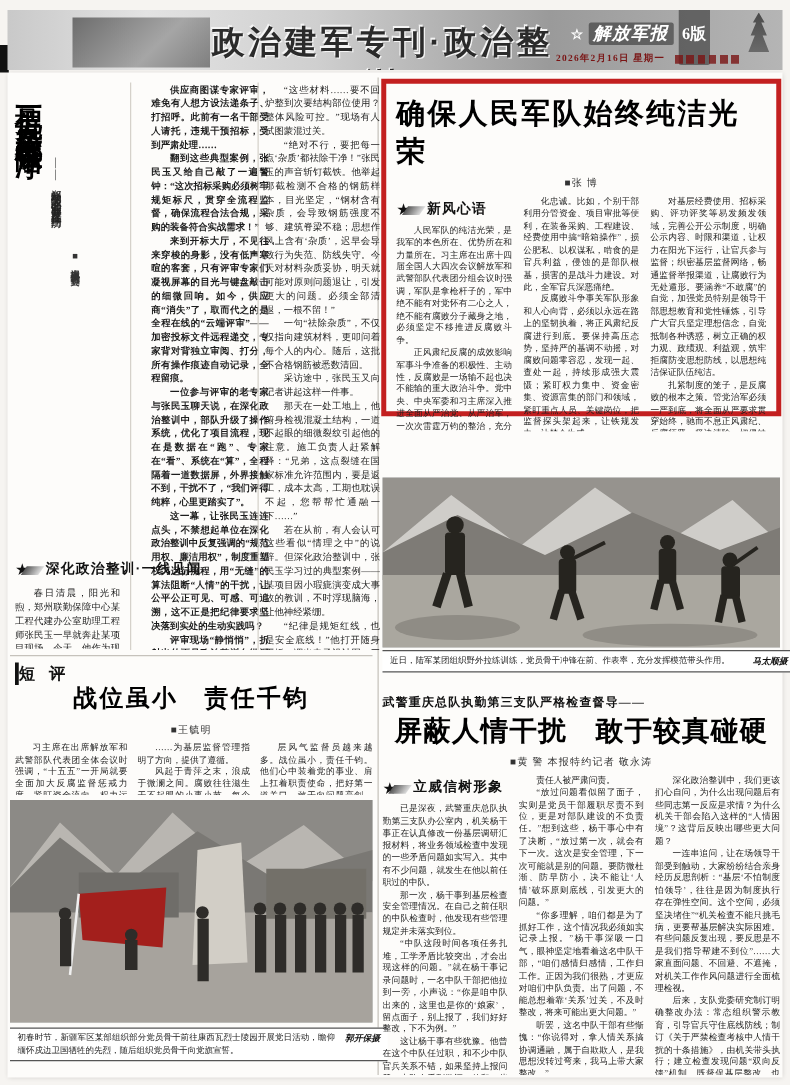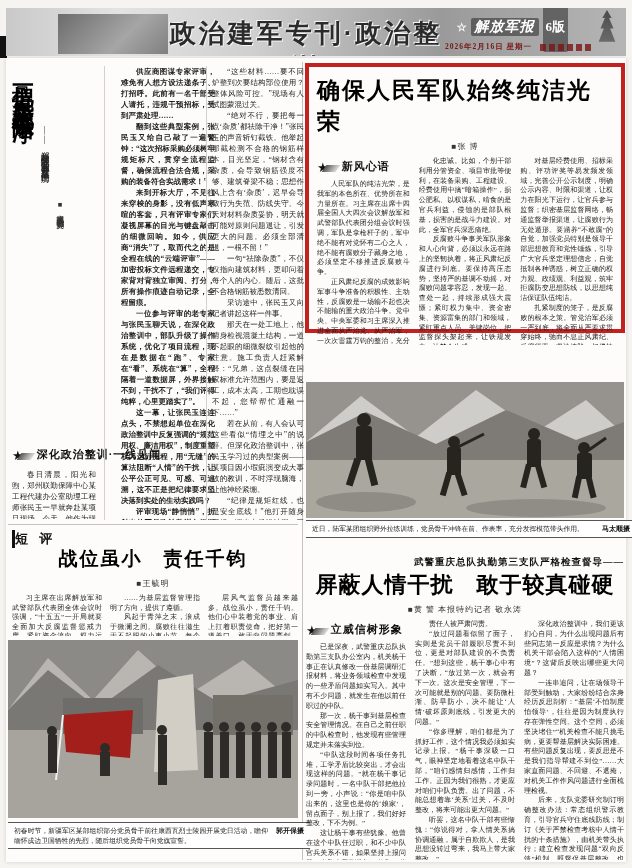--- a/index.html
+++ b/index.html
@@ -47,21 +47,21 @@
   .badge{display:flex;align-items:flex-end;gap:3px;white-space:nowrap;}
   .badge .star{font-size:13px;line-height:13px;color:#111;}
   .badge .swoosh{display:inline-block;width:14px;height:7px;margin:0 1px 2px -8px;
     background:linear-gradient(to right,#555,#ddd);transform:skewX(-35deg);}
   .badge .btxt{font-size:11px;font-weight:bold;color:#111;letter-spacing:1px;
     font-family:"Liberation Sans","DejaVu Sans",sans-serif;text-align:center;}
   .byline{font-size:8px;color:#333;text-align:center;letter-spacing:1px;}
   .cap-box{border-top:1.5px solid #555;border-bottom:1.5px solid #555;background:#fff;
     padding:3px 6px;display:flex;align-items:flex-start;}
   .cap-text{flex:1;font-size:6.8px;line-height:9.5px;text-align:justify;color:#222;}
-  .cap-credit{font-size:7px;font-weight:bold;margin-left:8px;white-space:nowrap;color:#111;}
+  .cap-credit{font-size:7px;font-weight:bold;margin-left:8px;white-space:nowrap;color:#111;font-style:italic;}
   .page-sheet{left:6px;top:58px;width:620px;height:804px;background:#fdfcfa;
     box-shadow:0 0 4px rgba(0,0,0,.15);}
 
   
   .va-head{left:12px;top:68px;width:82px;height:392px;display:flex;flex-direction:row;}
   .v-title{writing-mode:vertical-lr;font-size:22px;font-weight:bold;letter-spacing:3px;
     line-height:1;color:#000;font-family:"Liberation Sans","DejaVu Sans",sans-serif;}
   .v-sub{writing-mode:vertical-lr;font-size:8.5px;color:#222;padding-top:58px;margin-left:6px;
     letter-spacing:1px;line-height:1.25;}
   .v-byline{writing-mode:vertical-lr;font-size:7.5px;color:#333;padding-top:132px;margin-left:4px;}
@@ -95,21 +95,21 @@
   .rb-cols{display:flex;gap:9px;height:188px;}
   .rb-cols .col{flex:1;}
   .rb-cols .col p{font-size:7px;line-height:9.8px;}
   .rb-badge{margin:2px 0 6px 0;}
 
   
   .photoT{left:306px;top:382px;width:318px;height:136px;background:#aaa;}
   .capT{left:306px;top:520px;width:318px;}
 
   
-  .kicker{left:306px;top:556px;width:318px;text-align:right;font-size:9.5px;color:#111;
+  .kicker{left:306px;top:556px;width:318px;text-align:left;font-size:9.5px;color:#111;
     letter-spacing:1px;font-weight:bold;}
   .br-title{left:306px;top:570px;width:318px;text-align:center;font-size:22px;font-weight:bold;
     letter-spacing:1px;color:#000;font-family:"Liberation Sans","DejaVu Sans",sans-serif;}
   .br-byline{left:306px;top:604px;width:318px;}
   .br-cols{left:306px;top:620px;width:318px;height:240px;display:flex;gap:9px;}
   .br-cols .col{flex:1;}
   .br-cols .col p{font-size:7px;line-height:9.8px;}
   .br-badge{margin:2px 0 6px 0;}
 </style>
 </head>

